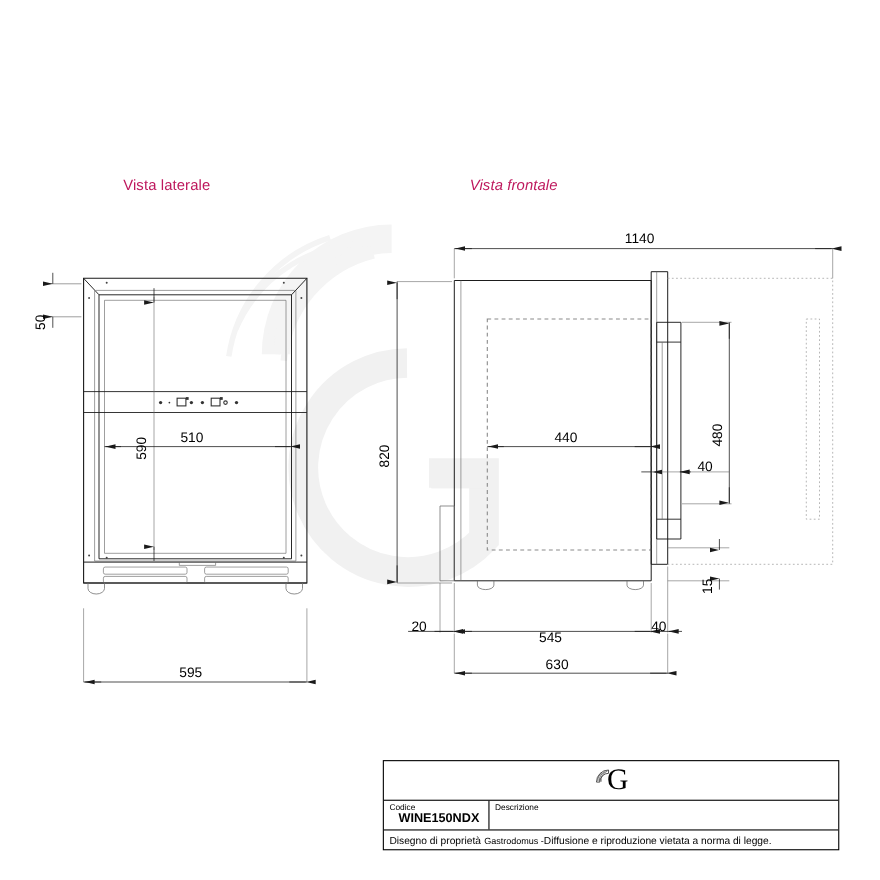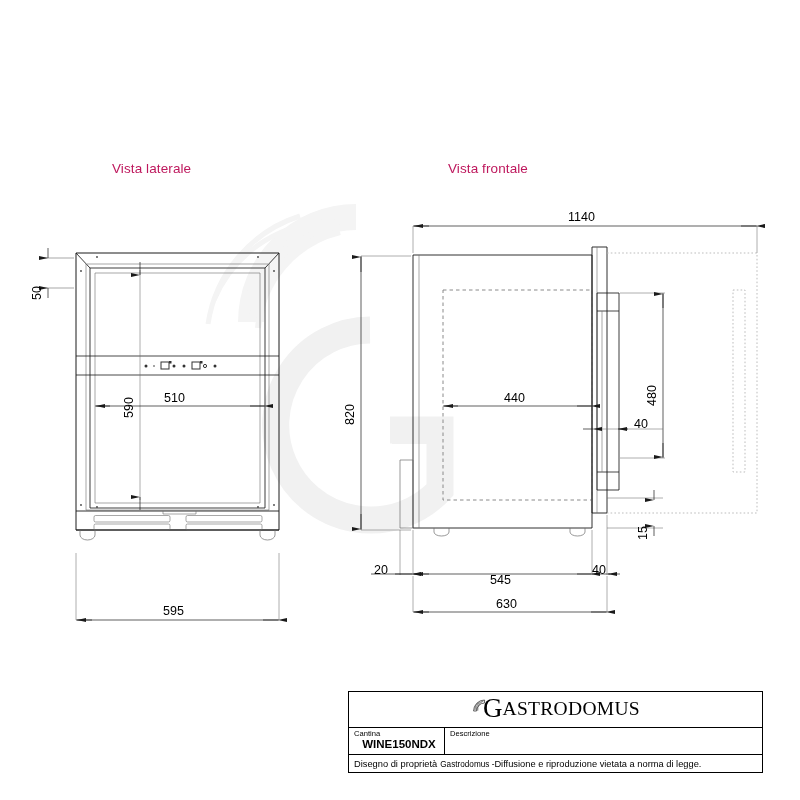--- a/index.html
+++ b/index.html
@@ -28,21 +28,21 @@
     height: 800px;
   }
   .view-title {
     position: absolute;
     font-size: 13.5px;
     color: #be185d;
     white-space: nowrap;
     letter-spacing: 0.1px;
   }
   #title-lateral { left: 112px; top: 161px; }
-  #title-front  { left: 448px; top: 161px; }
+  #title-front  { left: 427px; top: 161px; font-style: italic; }
 
   
   #titleblock {
     position: absolute;
     left: 348px;
     top: 691px;
     width: 415px;
     height: 82px;
     border: 1.2px solid #000;
     box-sizing: border-box;
@@ -393,27 +393,26 @@
           <svg viewBox="0 0 15 14" width="15" height="14">
             <path d="M2,12 A 11 11 0 0 1 13,1 L13,4 A 8 8 0 0 0 5,12 Z" fill="#ffffff" stroke="#3a3a3a" stroke-width="0.8"></path>
             <g stroke="#3a3a3a" stroke-width="0.6" fill="none">
               <path d="M3.3,11 A 9 9 0 0 1 7,3.4"></path>
               <path d="M4.6,11.4 A 9.5 9.5 0 0 1 10,2.4"></path>
               <path d="M6.2,11.7 A 9.8 9.8 0 0 1 12,1.9"></path>
             </g>
           </svg>
         </span>
         <span class="lg-g">G</span>
-        <span class="lg-rest">ASTRODOMUS</span>
       </div>
     </div>
 
     <div id="tb-mid">
       <div id="tb-code-cell">
-        <div class="tb-label">Cantina</div>
+        <div class="tb-label">Codice</div>
         <div class="tb-value bold">WINE150NDX</div>
       </div>
       <div id="tb-desc-cell">
         <div class="tb-label">Descrizione</div>
       </div>
     </div>
 
     <div id="tb-foot">
       <span class="f1">Disegno di proprietà</span>
       <span class="f2">Gastrodomus -</span>

